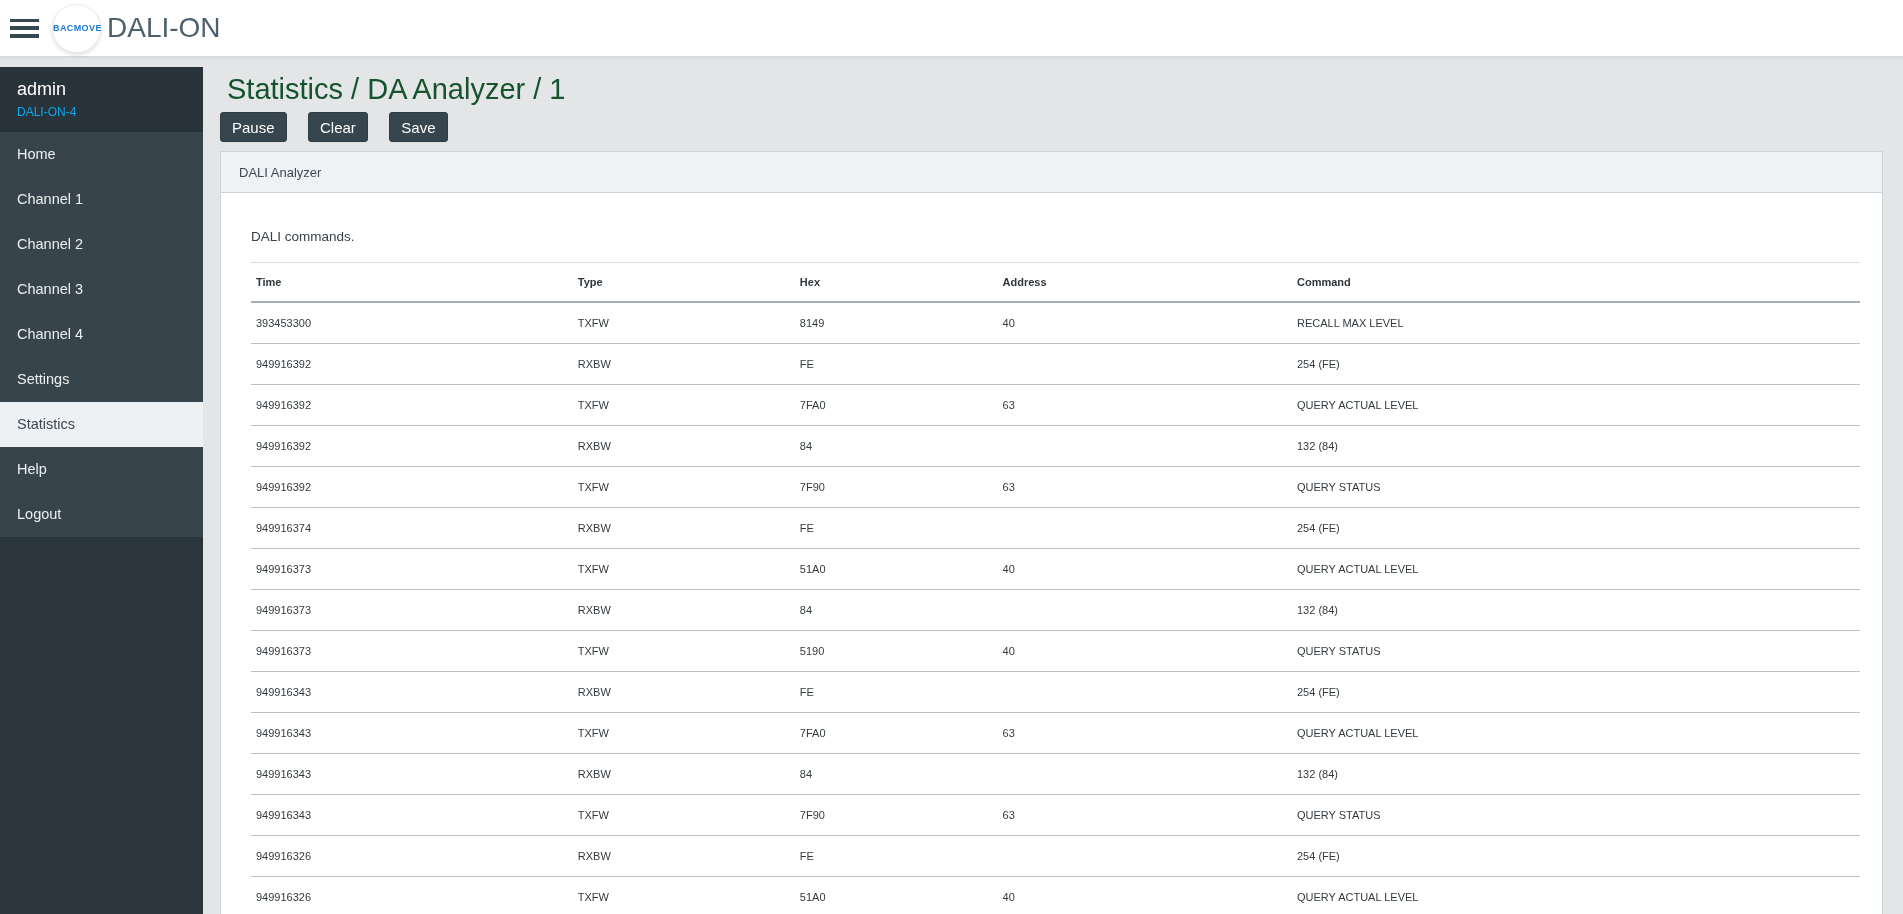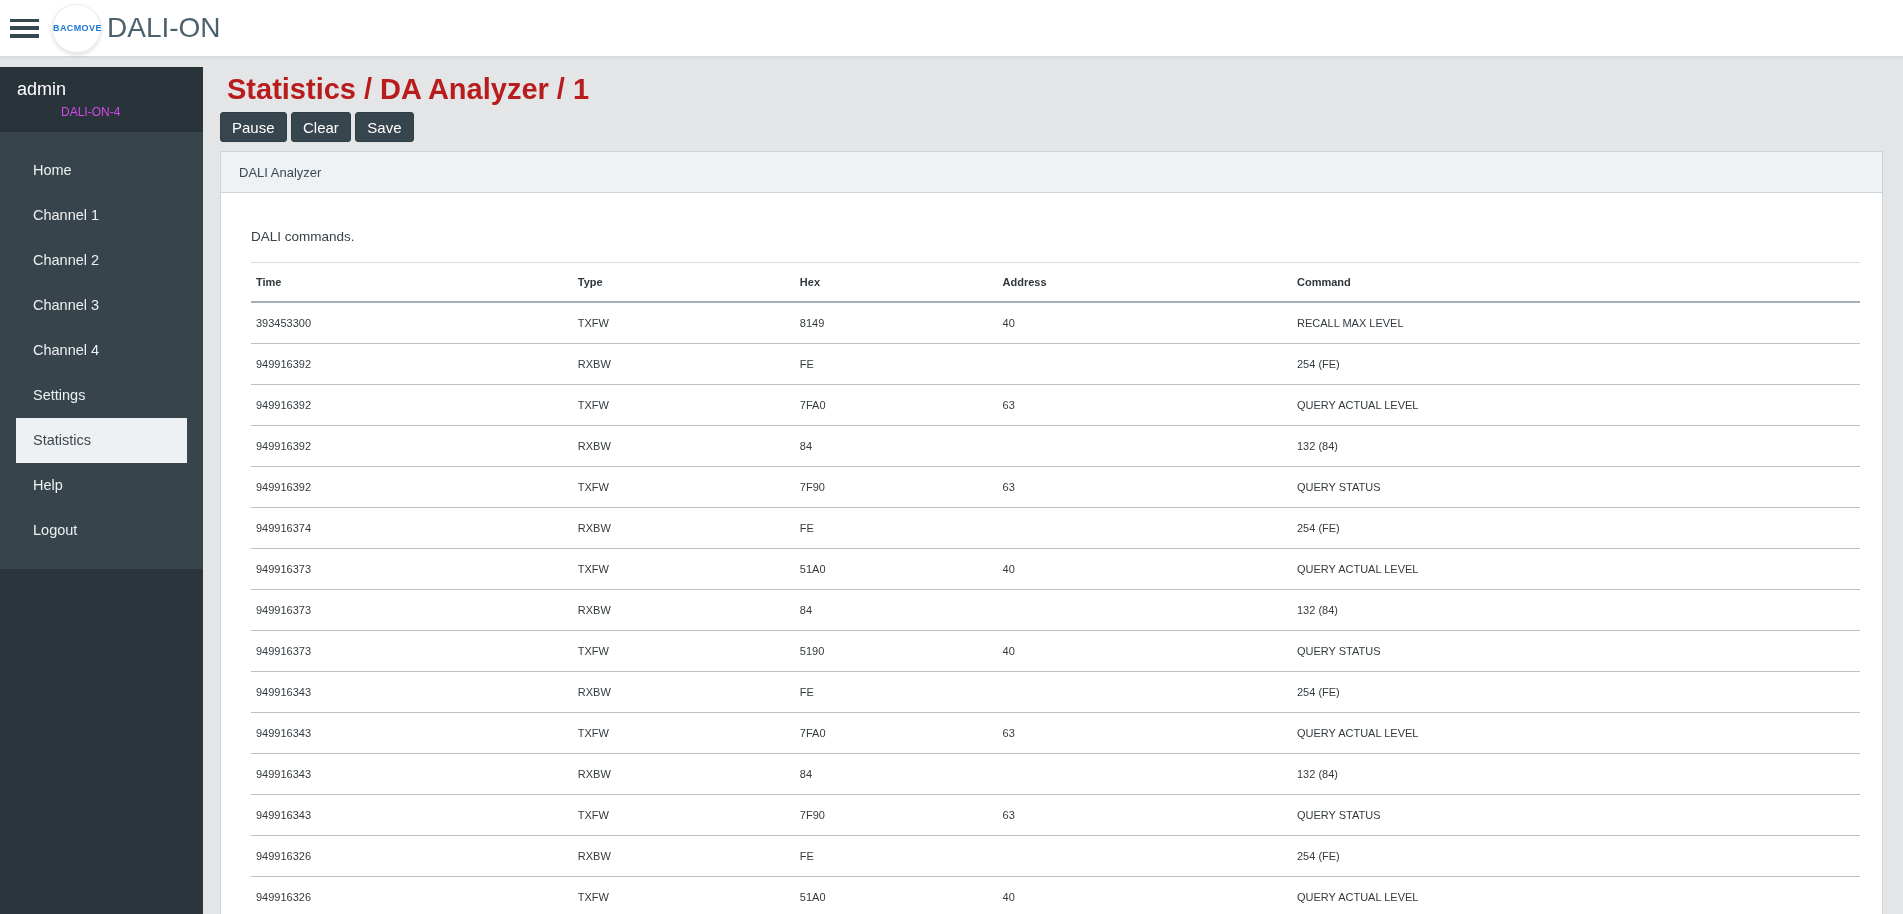--- a/index.html
+++ b/index.html
@@ -43,46 +43,46 @@
 
   
   .sidebar {
     position:absolute; top:67px; left:0; width:203px; height:857px;
     background:#2b363c;
   }
   .user-panel {
     height:65px; background:#28333a; padding:13px 10px 0 17px;
   }
   .user-name { color:#ffffff; font-size:18px; line-height:1.1; }
-  .user-device { color:#d946ef; font-size:12px; margin-top:5px;margin-left:44px; }
-  .nav { list-style:none; margin:0; padding:16px; background:#37444b; }
+  .user-device { color:#0ea5e9; font-size:12px; margin-top:5px; }
+  .nav { list-style:none; margin:0; padding:0; background:#37444b; }
   .nav-item {
     height:45px; line-height:45px; padding-left:17px;
     color:#edf0f1; font-size:14.5px; cursor:pointer;
   }
   .nav-item.active {
     background:#eef1f4; color:#3c464d;
   }
 
   
   .content {
     position:absolute; top:57px; left:203px; width:1700px; height:857px;
     padding:16px 20px 0 17px;
   }
   .page-title {
-    font-size:29px; font-weight:700; color:#b91c1c;
+    font-size:29px; font-weight:400; color:#14532d;
     margin:0 0 0 7px; line-height:32px;
   }
   .toolbar { margin-top:7px; }
   .btn {
     display:inline-block;
     background:#36454e; color:#ffffff;
     border:1px solid #2f3d45; border-radius:3px;
     font-size:15px; font-family:inherit;
-    padding:5px 11px; margin-right:0;
+    padding:5px 11px; margin-right:17px;
     height:30px; cursor:pointer;
   }
   .box {
     margin-top:9px;
     background:#ffffff;
     border:1px solid #ccd5da;
   }
   .box-header {
     background:#eef2f5;
     height:41px; line-height:41px;

